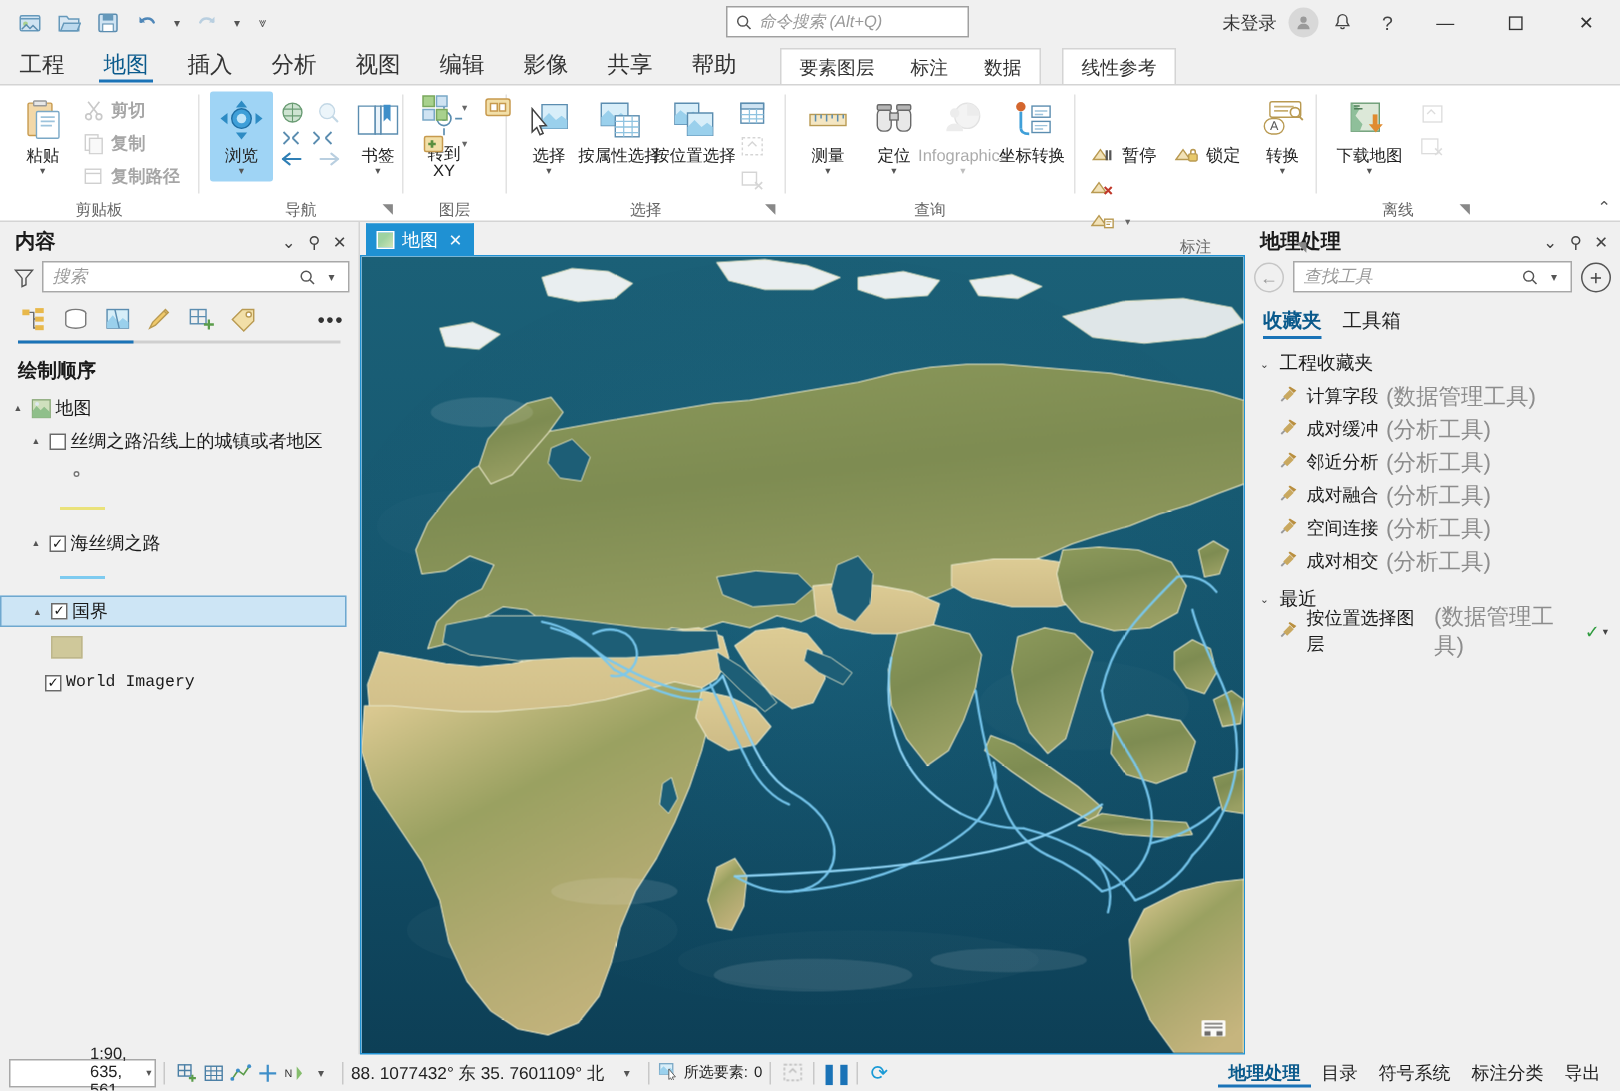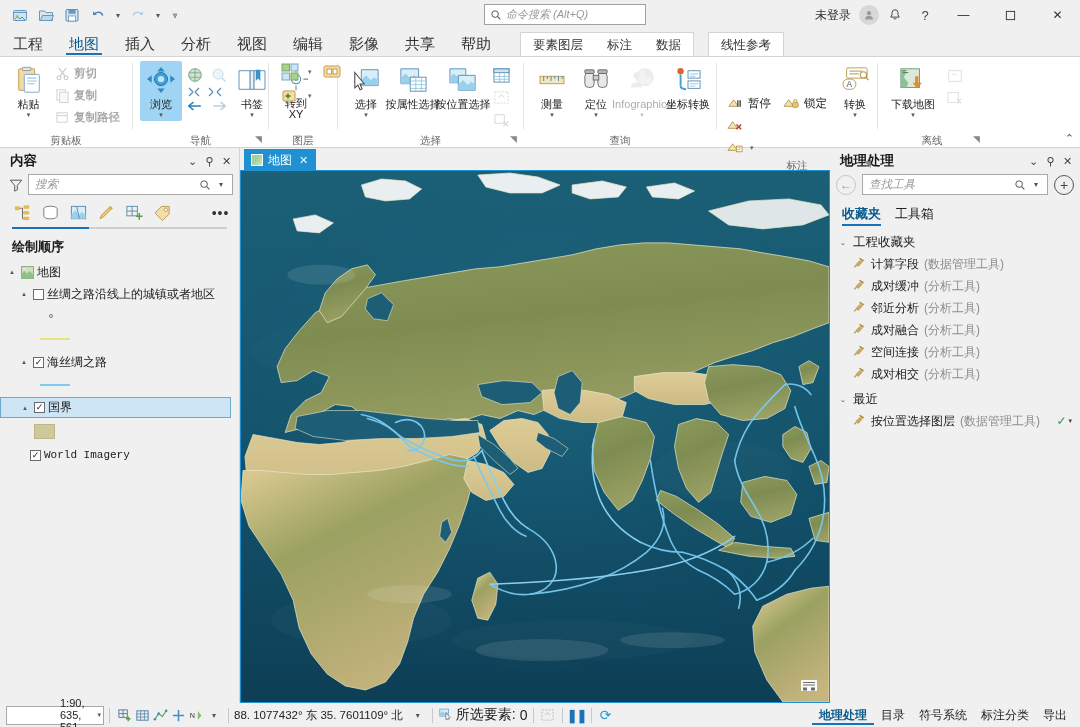--- a/index.html
+++ b/index.html
@@ -111,21 +111,21 @@
   .gp-tabs { display:flex; gap:14px; padding:6px 0 0 12px; }
   .gp-tab { font-size:13px; color:#222; padding-bottom:3px; position:relative; }
   .gp-tab.active { color:#0a5a8c; font-weight:bold; }
   .gp-tab.active::after { content:''; position:absolute; left:0; right:0; bottom:0; height:2px; background:#1a73b7; }
   .gp-list { padding-top:6px; font-size:12px; }
   .gp-group { display:flex; align-items:center; gap:4px; height:21px; padding-left:10px; }
   .gp-group .ar { font-size:7px; color:#444; width:9px; }
   .gp-group .tx { font-size:12.5px; color:#1a1a1a; }
   .gp-item { display:flex; align-items:center; gap:5px; height:22px; padding-left:22px; }
   .gp-name { font-size:12px; color:#1a1a1a; }
-  .gp-tbx { font-size:12px; color:#8d8d8d; }
+  .gp-tbx { font-size:15px; color:#8d8d8d; }
   .gp-chk { margin-left:auto; display:flex; align-items:center; gap:2px; padding-right:8px; color:#2e9b3e; font-size:12px; }
   .gp-chk .cr { font-size:7px; color:#444; }
 
   
   .mapwrap { flex:1; display:flex; flex-direction:column; min-width:0; background:#f0f0f0; }
   .maptabs { height:22px; display:flex; align-items:flex-end; padding-left:4px; }
   .maptab { height:21px; display:flex; align-items:center; gap:5px; padding:0 7px 0 6px; background:#1f91d3; color:#fff;
             font-size:12px; border:1px solid #1f91d3; border-bottom:none; }
   .maptab .tico { width:12px; height:12px; background:linear-gradient(135deg,#9ed2a0 40%,#cfe6b6); border:1px solid #fff; }
   .maptab .x { font-size:11px; opacity:.95; margin-left:2px; }
@@ -135,21 +135,21 @@
 
   
   .statusbar { height:24px; display:flex; align-items:center; background:#f0f0f0; font-size:11.5px; color:#222; flex:none; }
   .scale-sel { margin-left:6px; width:98px; height:19px; border:1px solid #a8a8a8; background:#fff; display:flex;
                align-items:center; padding:0 2px 0 5px; font-size:11px; }
   .scale-sel .v { flex:1;margin-left:48px; }
   .scale-sel .c { font-size:7px; color:#555; }
   .sb-sep { width:1px; height:15px; background:#c8c8c8; margin:0 5px; }
   .sb-ico { width:18px; height:19px; display:flex; align-items:center; justify-content:center; }
   .coords { font-size:11.5px; color:#222; font-family:"Liberation Sans", sans-serif; }
-  .sel-count { display:flex; align-items:center; gap:4px; font-size:14px; }
+  .sel-count { display:flex; align-items:center; gap:4px; font-size:10px; }
   .dock-tabs { margin-left:auto; display:flex; align-items:center; gap:0; padding-right:6px; }
   .dock-tab { font-size:12px; color:#222; padding:0 7px; height:20px; line-height:20px; }
   .dock-tab.active { color:#0a5a8c; font-weight:bold; border-bottom:2px solid #1a73b7; }
   .pausebtn { color:#1a73b7; font-weight:bold; font-size:13px; letter-spacing:-1px; }
   .refreshbtn { color:#1a9ad6; font-size:14px; }
 </style>
 </head>
 <body>
 
 <div class="app">

